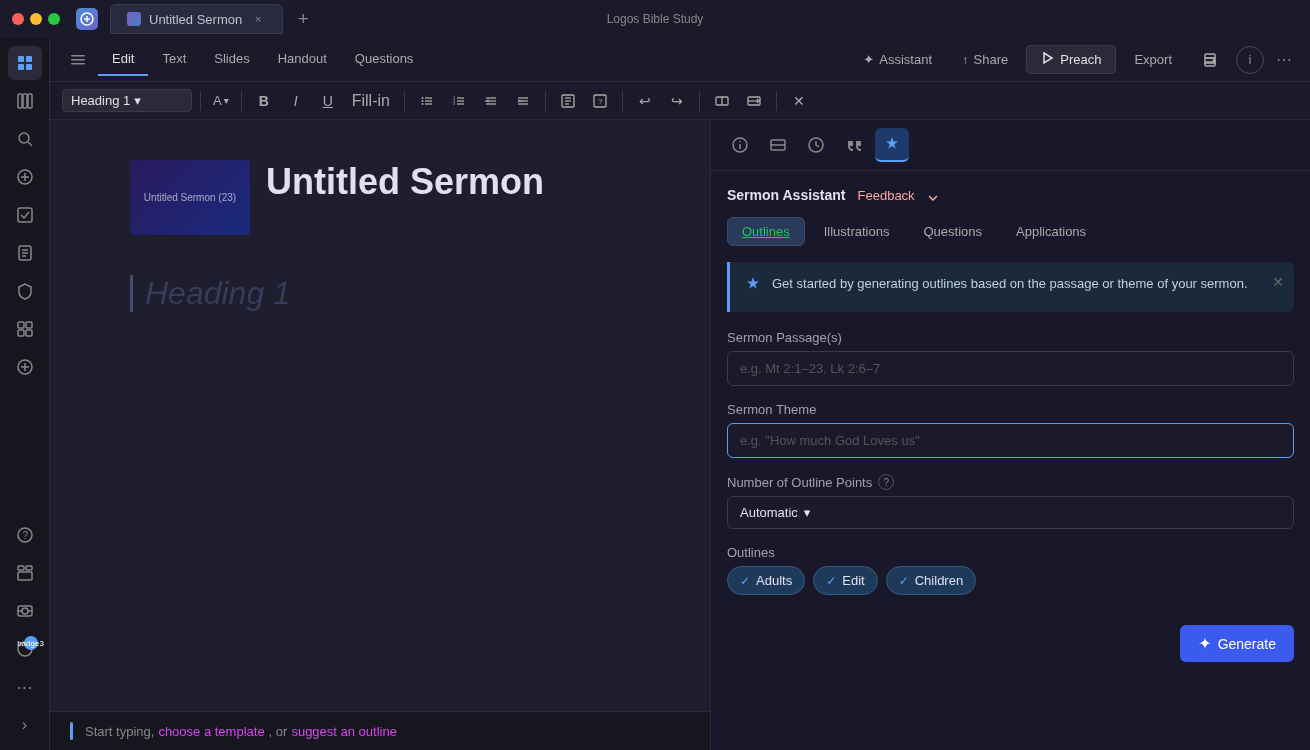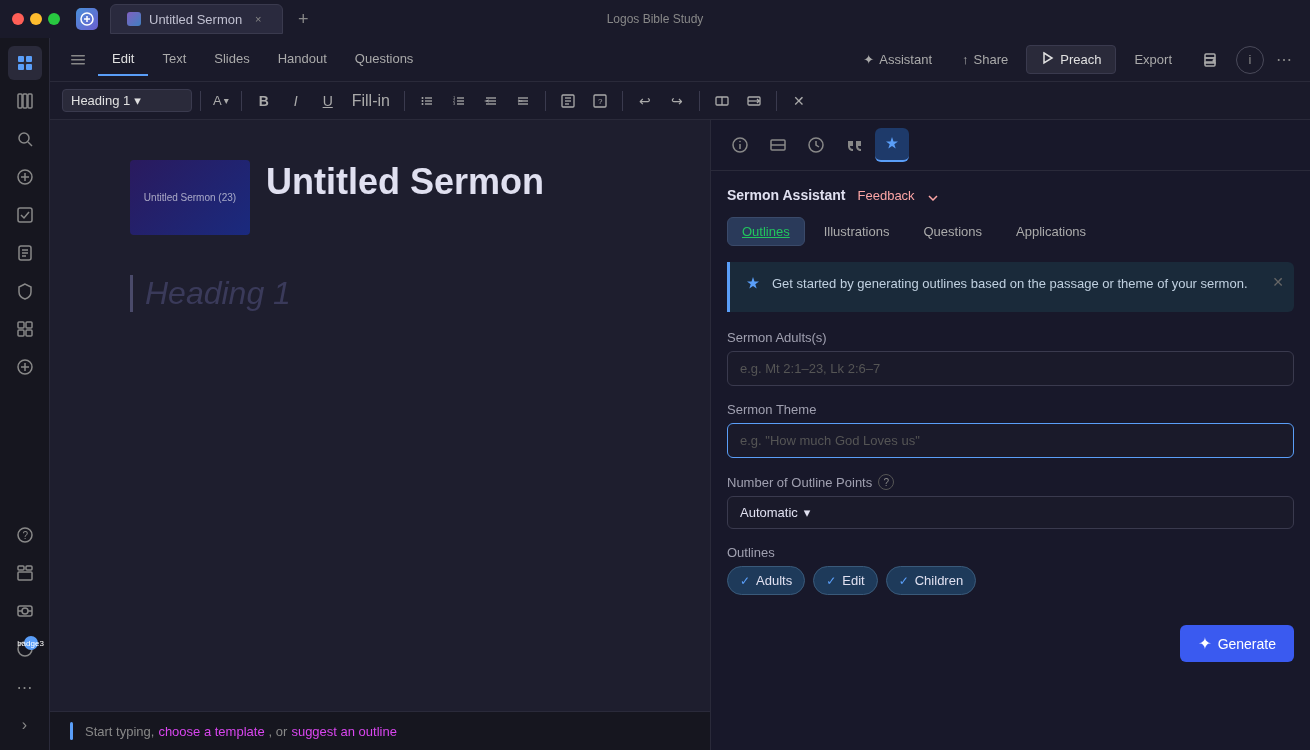--- a/index.html
+++ b/index.html
@@ -918,21 +918,21 @@
               <svg width="18" height="18" viewBox="0 0 18 18" fill="#5a9ef8">
                 <path d="M9 2l1.5 4.5H15l-3.7 2.7 1.4 4.3L9 11.1l-3.7 2.4 1.4-4.3L3 6.5h4.5L9 2z"></path>
               </svg>
             </div>
             <span>Get started by generating outlines based on the passage or theme of your sermon.</span>
             <div class="info-box-close">✕</div>
           </div>
 
           <div class="form-section">
             <div class="form-label">
-              <span>Sermon Adults(s)</span>
+              <span>Sermon Passage(s)</span>
             </div>
             <input type="text" class="form-input" placeholder="e.g. Mt 2:1–23, Lk 2:6–7" style="">
           </div>
 
           <div class="form-section">
             <div class="form-label">
               <span>Sermon Theme</span>
             </div>
             <input type="text" class="form-input focused" placeholder="e.g. &quot;How much God Loves us&quot;" style="">
           </div>

